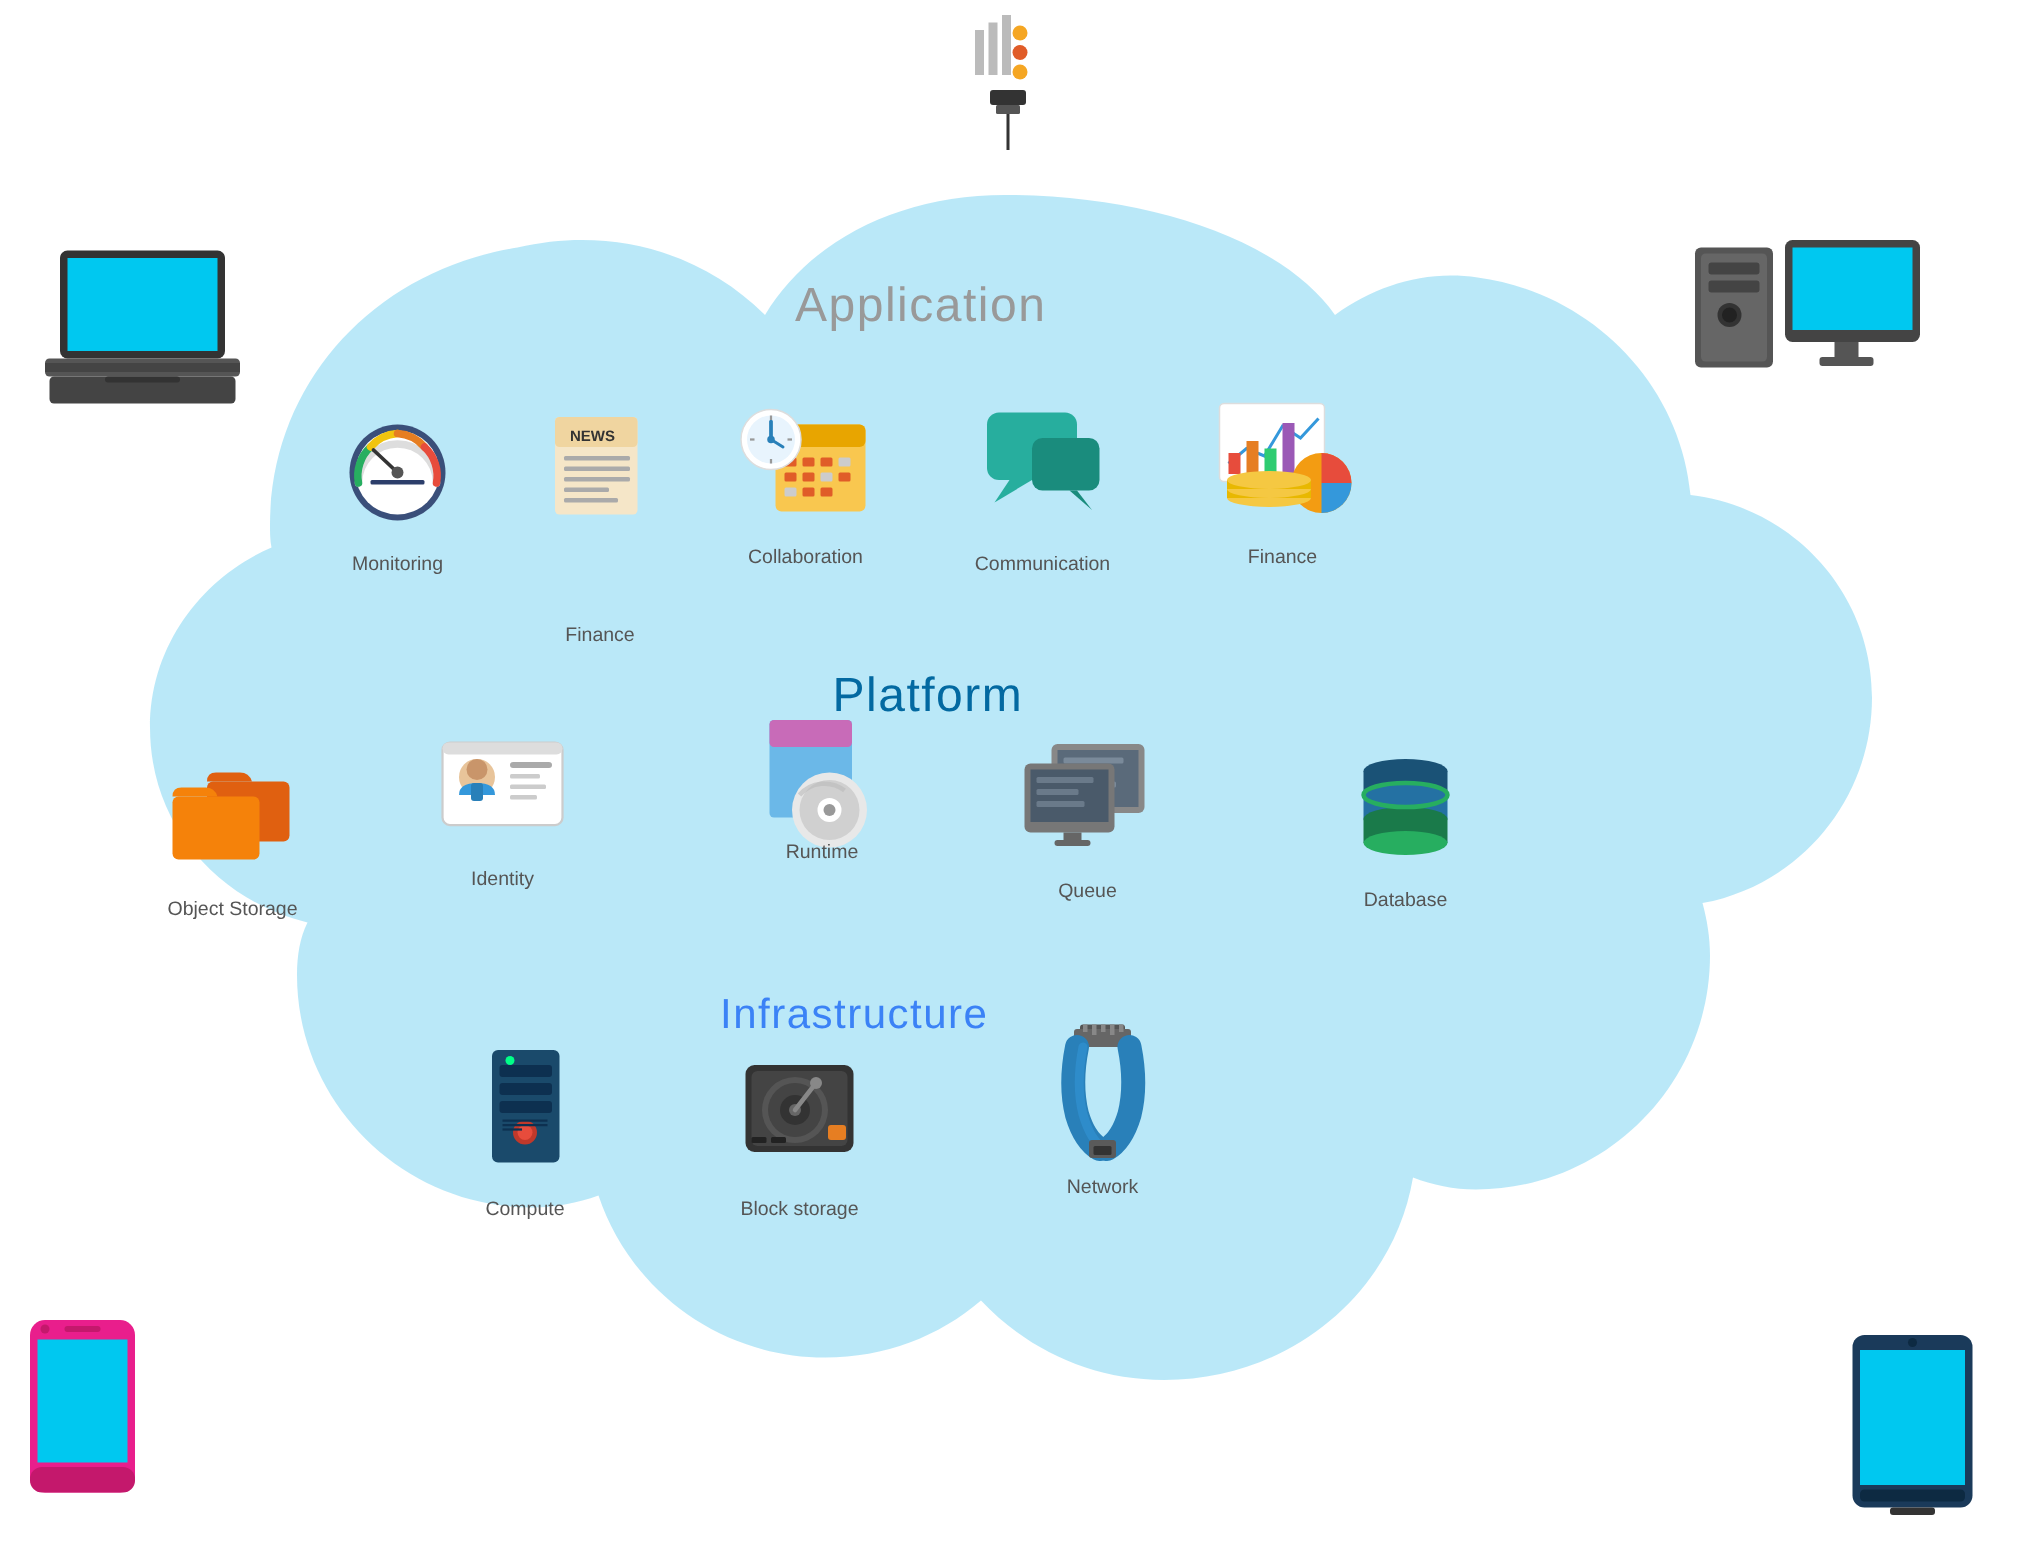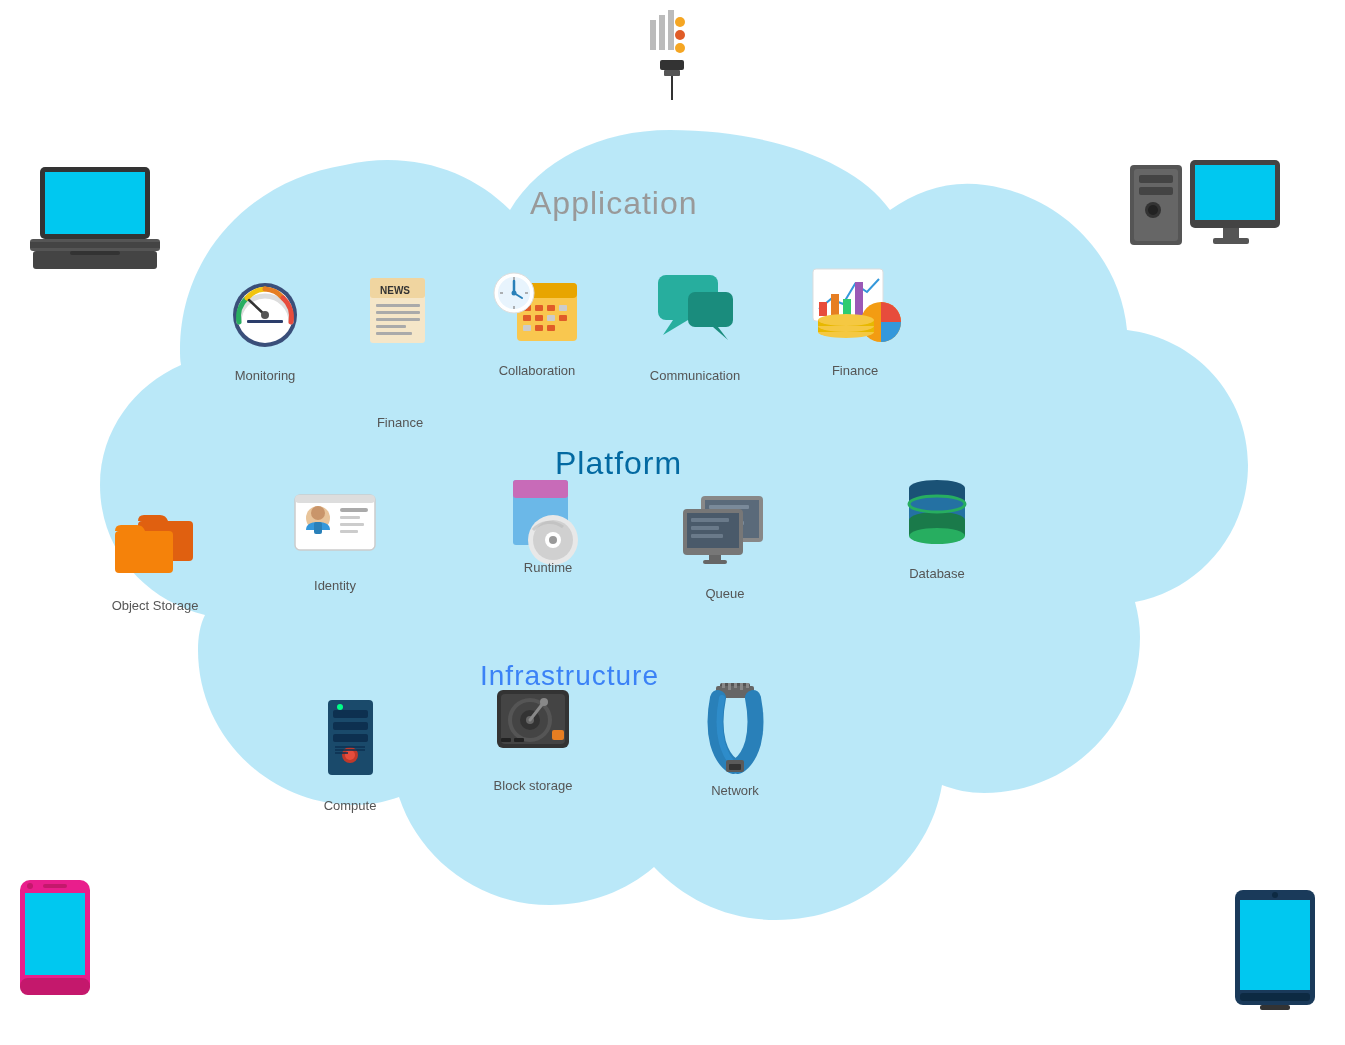--- a/index.html
+++ b/index.html
@@ -332,21 +332,21 @@
       <rect x="10" y="35" width="28" height="4" rx="1" fill="#6a7a8a"></rect>
       <rect x="10" y="43" width="32" height="4" rx="1" fill="#6a7a8a"></rect>
 
       <rect x="28" y="64" width="12" height="5" fill="#666"></rect>
       <rect x="22" y="69" width="24" height="4" rx="2" fill="#666"></rect>
     </svg>
   </div>
   <span class="icon-label">Queue</span>
 </div>
 
-<div class="icon-item" style="left: 882px; top: 468px;">
+<div class="icon-item" style="left: 882px; top: 494px;">
   <div class="icon-graphic">
     <svg width="80" height="80" viewBox="0 0 80 80">
 
       <ellipse cx="40" cy="20" rx="28" ry="8" fill="#1a5276"></ellipse>
       <rect x="12" y="20" width="56" height="16" fill="#1a5276"></rect>
       <ellipse cx="40" cy="36" rx="28" ry="8" fill="#2471a3"></ellipse>
       <rect x="12" y="36" width="56" height="16" fill="#2471a3"></rect>
       <ellipse cx="40" cy="52" rx="28" ry="8" fill="#1a7a4a"></ellipse>
       <rect x="12" y="52" width="56" height="16" fill="#1a7a4a"></rect>
       <ellipse cx="40" cy="68" rx="28" ry="8" fill="#27ae60"></ellipse>
@@ -373,21 +373,21 @@
       <circle cx="27" cy="12" r="3" fill="#00ff88"></circle>
 
       <line x1="22" y1="52" x2="52" y2="52" stroke="#0d3050" stroke-width="1.5"></line>
       <line x1="22" y1="55" x2="52" y2="55" stroke="#0d3050" stroke-width="1.5"></line>
       <line x1="22" y1="58" x2="35" y2="58" stroke="#0d3050" stroke-width="1.5"></line>
     </svg>
   </div>
   <span class="icon-label">Compute</span>
 </div>
 
-<div class="icon-item" style="left: 478px; top: 680px;">
+<div class="icon-item" style="left: 478px; top: 700px;">
   <div class="icon-graphic">
     <svg width="82" height="80" viewBox="0 0 82 80">
 
       <rect x="5" y="10" width="72" height="58" rx="6" fill="#333"></rect>
       <rect x="9" y="14" width="64" height="50" rx="4" fill="#444"></rect>
 
       <circle cx="38" cy="40" r="22" fill="#555"></circle>
       <circle cx="38" cy="40" r="18" fill="#444"></circle>
       <circle cx="38" cy="40" r="10" fill="#333"></circle>
       <circle cx="38" cy="40" r="4" fill="#666"></circle>

